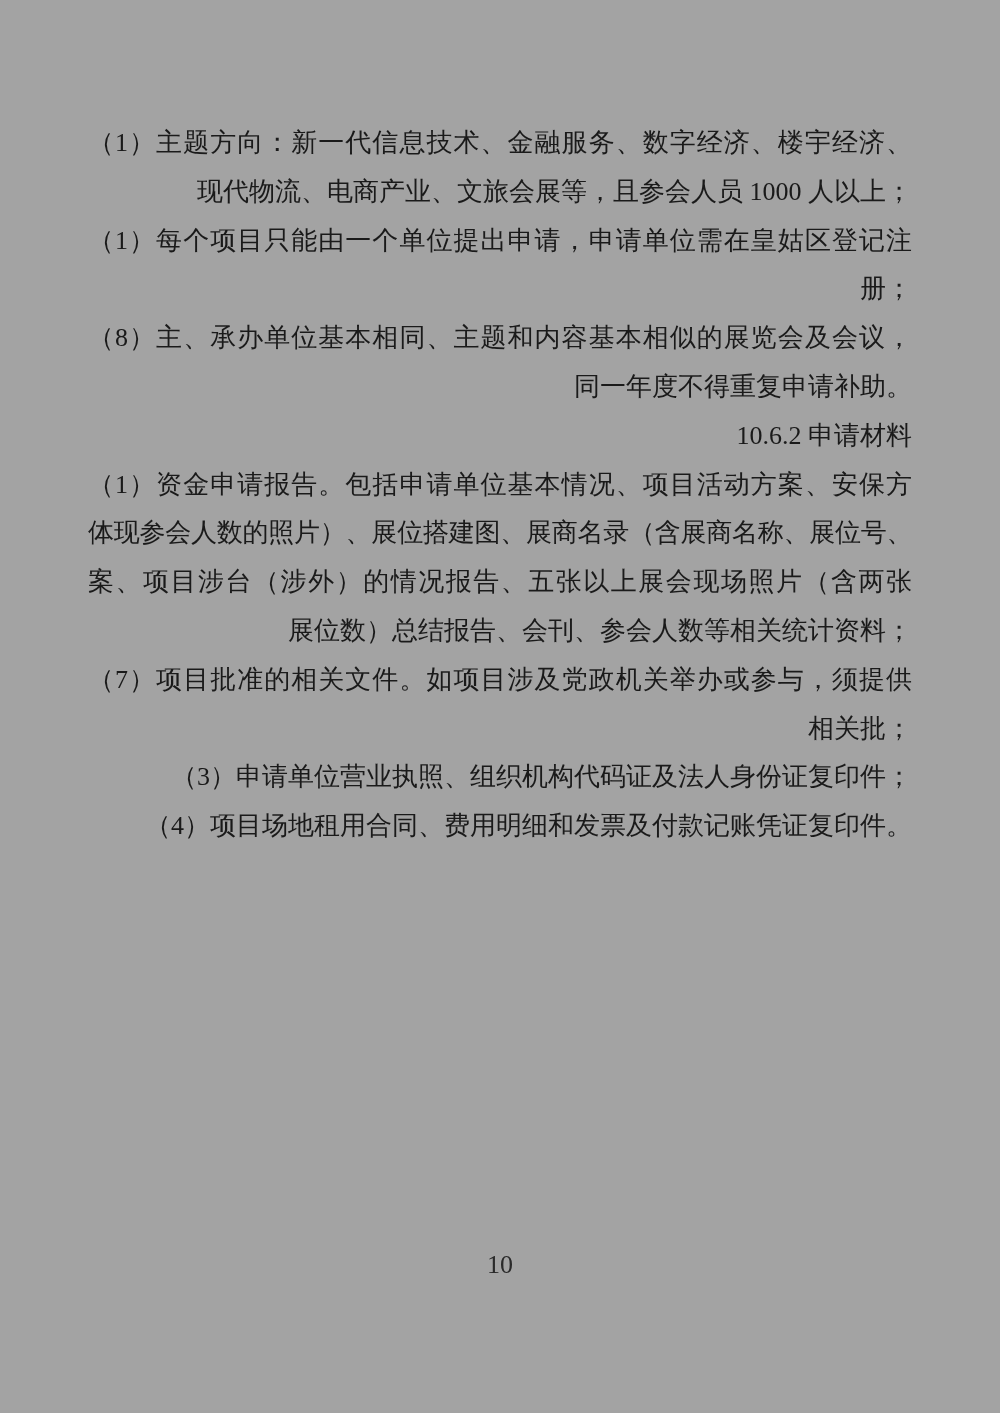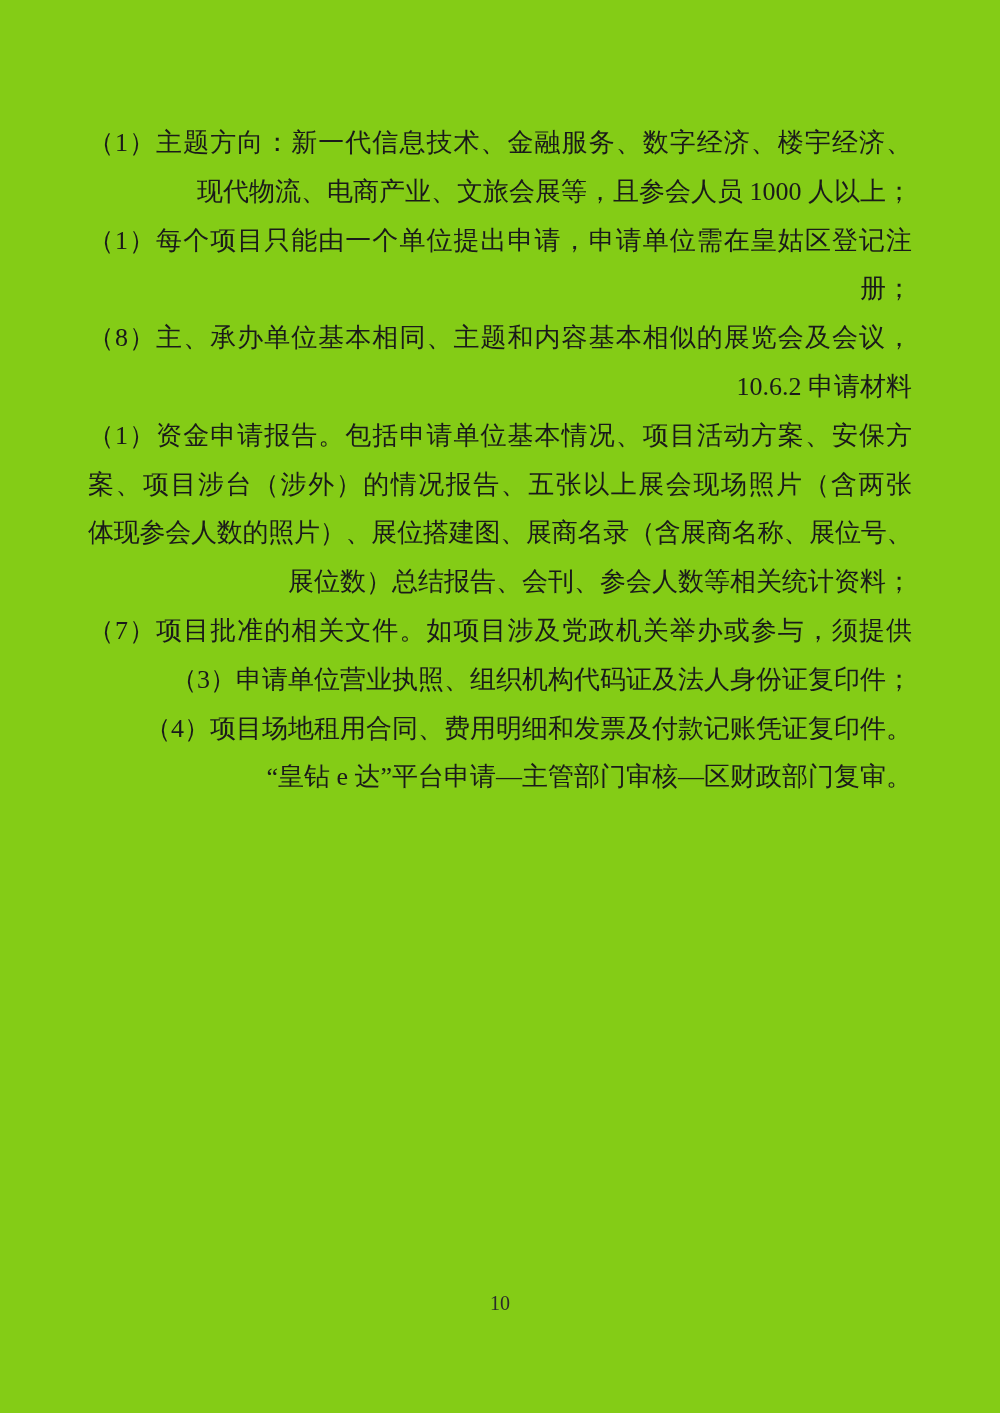--- a/index.html
+++ b/index.html
@@ -2,21 +2,21 @@
 <html><head>
 <meta charset="utf-8">
 <style>
   * { margin: 0; padding: 0; box-sizing: border-box; }
   html, body { background: #e9e9e9; }
   .page {
     position: relative;
     width: 1000px;
     height: 1413px;
     margin: 0 auto;
-    background: #84cc16;
+    background: #a3a3a3;
     font-family: "Liberation Serif", "DejaVu Serif", serif;
     color: #1a1a1a;
     overflow: hidden;
   }
   .body-text {
     position: absolute;
     left: 88px;
     top: 119px;
     width: 824px;
     font-size: 26px;
@@ -32,40 +32,41 @@
     text-justify: inter-character;
     text-align-last: justify;
   }
   .line.tight {
     letter-spacing: -0.6px;
   }
   .page-number {
     position: absolute;
     left: 0;
     right: 0;
-    top: 1292px;
+    top: 1250px;
     text-align: center;
-    font-size: 20px;
+    font-size: 26px;
     color: #2a2a2a;
   }
 </style>
 </head>
 <body>
 
 <div class="page">
   <div class="body-text">
     <div class="line j">（1）主题方向：新一代信息技术、金融服务、数字经济、楼宇经济、</div>
     <div class="line">现代物流、电商产业、文旅会展等，且参会人员 1000 人以上；</div>
     <div class="line j">（1）每个项目只能由一个单位提出申请，申请单位需在皇姑区登记注</div>
     <div class="line">册；</div>
     <div class="line j">（8）主、承办单位基本相同、主题和内容基本相似的展览会及会议，</div>
+    <div class="line">同一年度不得重复申请补助。</div>
     <div class="line">10.6.2 申请材料</div>
     <div class="line j">（1）资金申请报告。包括申请单位基本情况、项目活动方案、安保方</div>
+    <div class="line j tight">体现参会人数的照片）、展位搭建图、展商名录（含展商名称、展位号、</div>
     <div class="line j">案、项目涉台（涉外）的情况报告、五张以上展会现场照片（含两张</div>
-    <div class="line j tight">体现参会人数的照片）、展位搭建图、展商名录（含展商名称、展位号、</div>
     <div class="line">展位数）总结报告、会刊、参会人数等相关统计资料；</div>
     <div class="line j">（7）项目批准的相关文件。如项目涉及党政机关举办或参与，须提供</div>
+    <div class="line">相关批；</div>
     <div class="line">（3）申请单位营业执照、组织机构代码证及法人身份证复印件；</div>
     <div class="line">（4）项目场地租用合同、费用明细和发票及付款记账凭证复印件。</div>
-    <div class="line">“皇钻 e 达”平台申请—主管部门审核—区财政部门复审。</div>
   </div>
   <div class="page-number">10</div>
 </div>
 
 </body></html>

